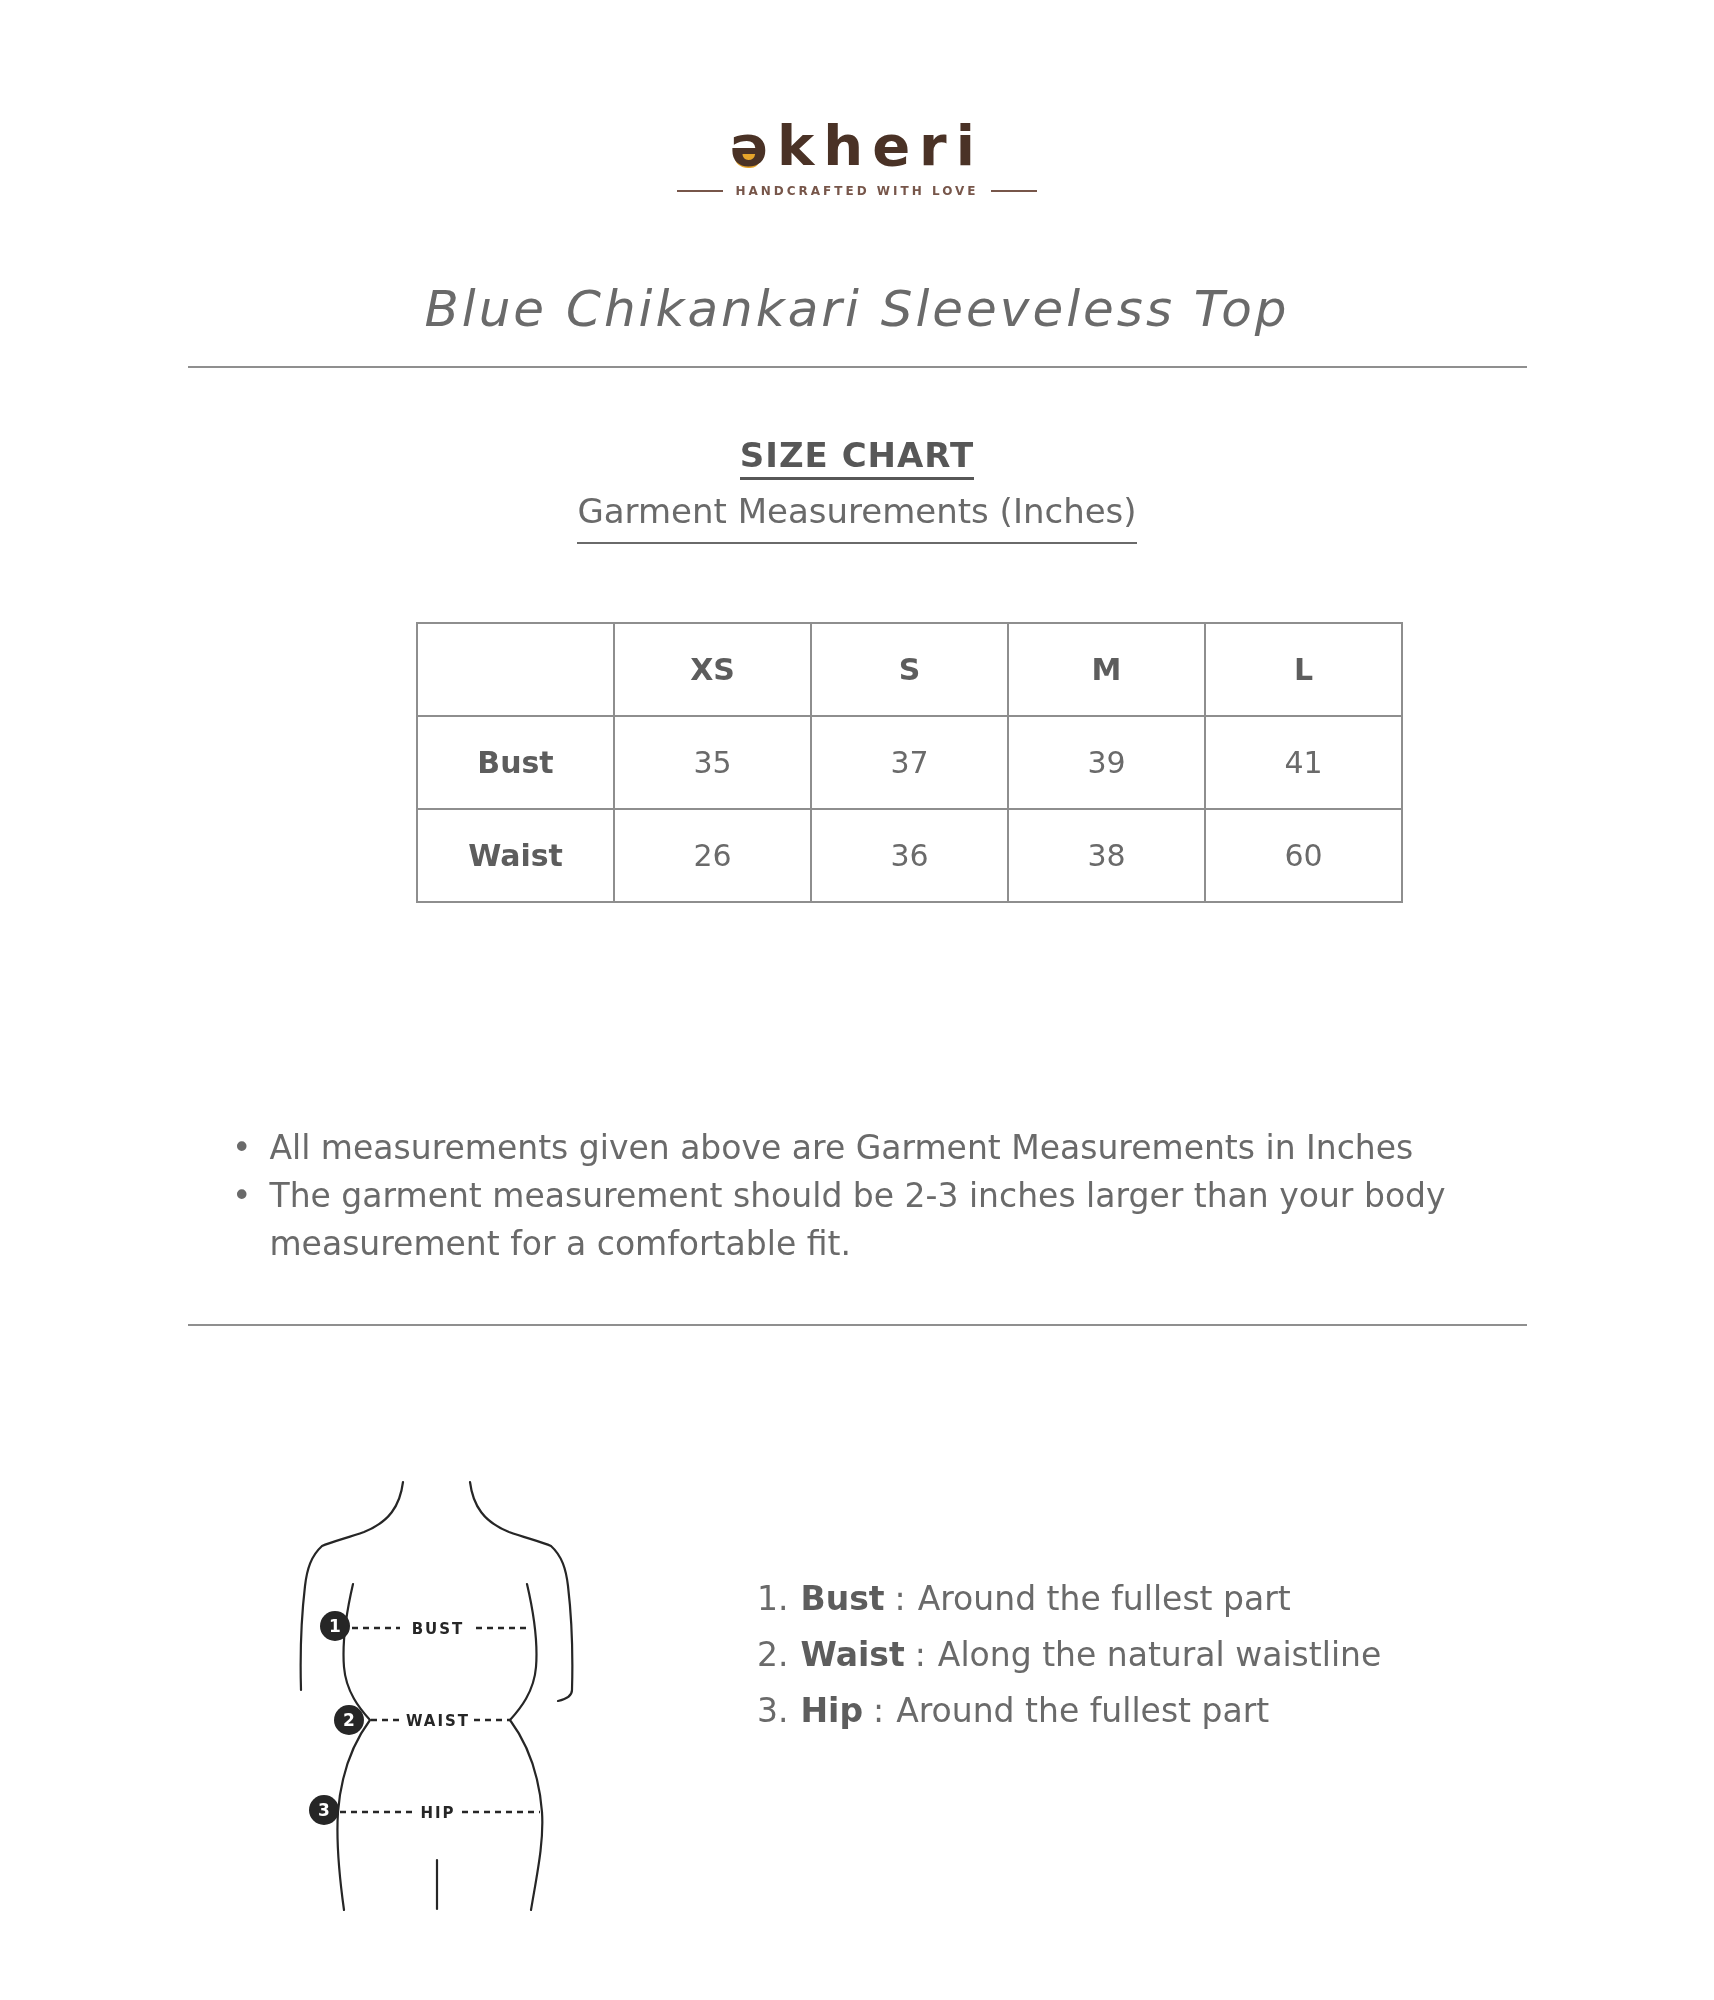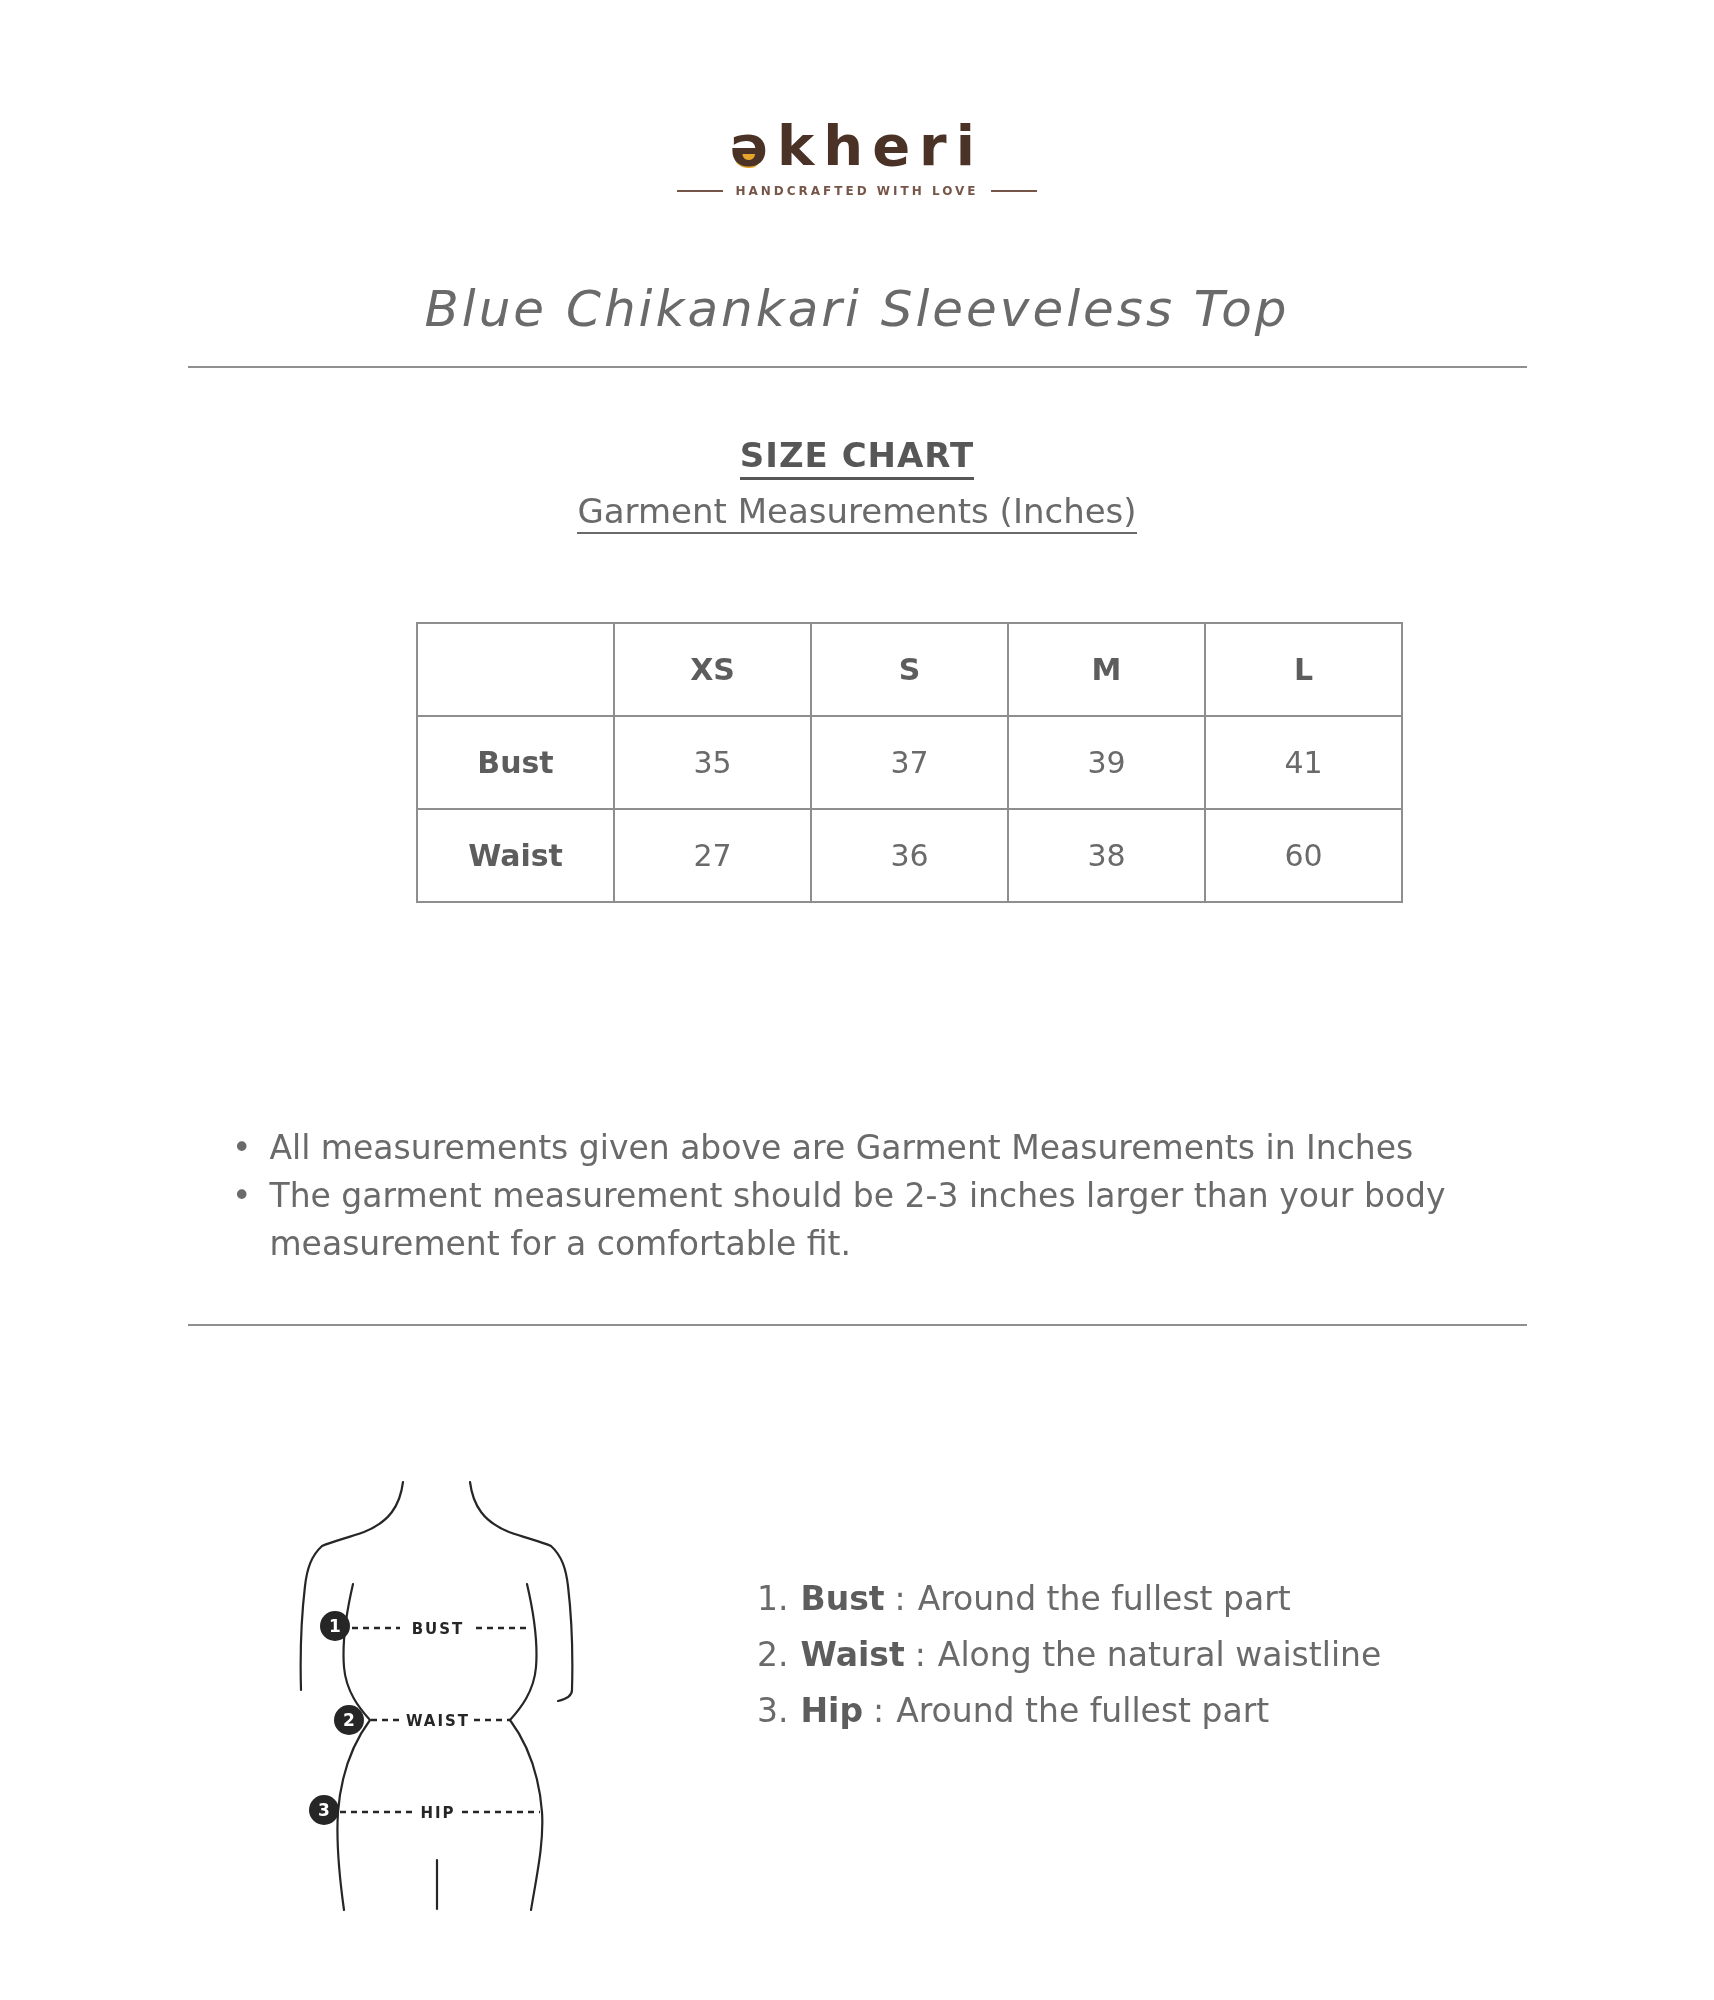--- a/index.html
+++ b/index.html
@@ -63,21 +63,21 @@
   .sc-heading{top:438px;}
   .sc-heading span{
     display:inline-block;
     font-size:34px;font-weight:bold;letter-spacing:1px;color:#575757;
     border-bottom:3px solid #575757;padding-bottom:5px;line-height:1;
   }
   .sc-subheading{top:494px;}
   .sc-subheading span{
     display:inline-block;
     font-size:34px;color:#6a6a6a;
-    border-bottom:2px solid #6a6a6a;padding-bottom:4px;line-height:1;
+    border-bottom:2px solid #6a6a6a;padding-bottom:14px;line-height:1;
   }
 
   
   .size-table{
     position:absolute;top:622px;left:380px;
     border-collapse:collapse;table-layout:fixed;margin-left:36px;
   }
   .size-table th,.size-table td{
     width:195px;height:91px;
     border:2px solid #8e8e8e;
@@ -169,21 +169,21 @@
     <tbody>
       <tr>
         <th>Bust</th>
         <td>35</td>
         <td>37</td>
         <td>39</td>
         <td>41</td>
       </tr>
       <tr>
         <th>Waist</th>
-        <td>27</td>
+        <td>26</td>
         <td>36</td>
         <td>38</td>
         <td>60</td>
       </tr>
     </tbody>
   </table>
 
   <ul class="notes-list">
     <li>All measurements given above are Garment Measurements in Inches</li>
     <li>The garment measurement should be 2-3 inches larger than your body measurement for a comfortable fit.</li>

